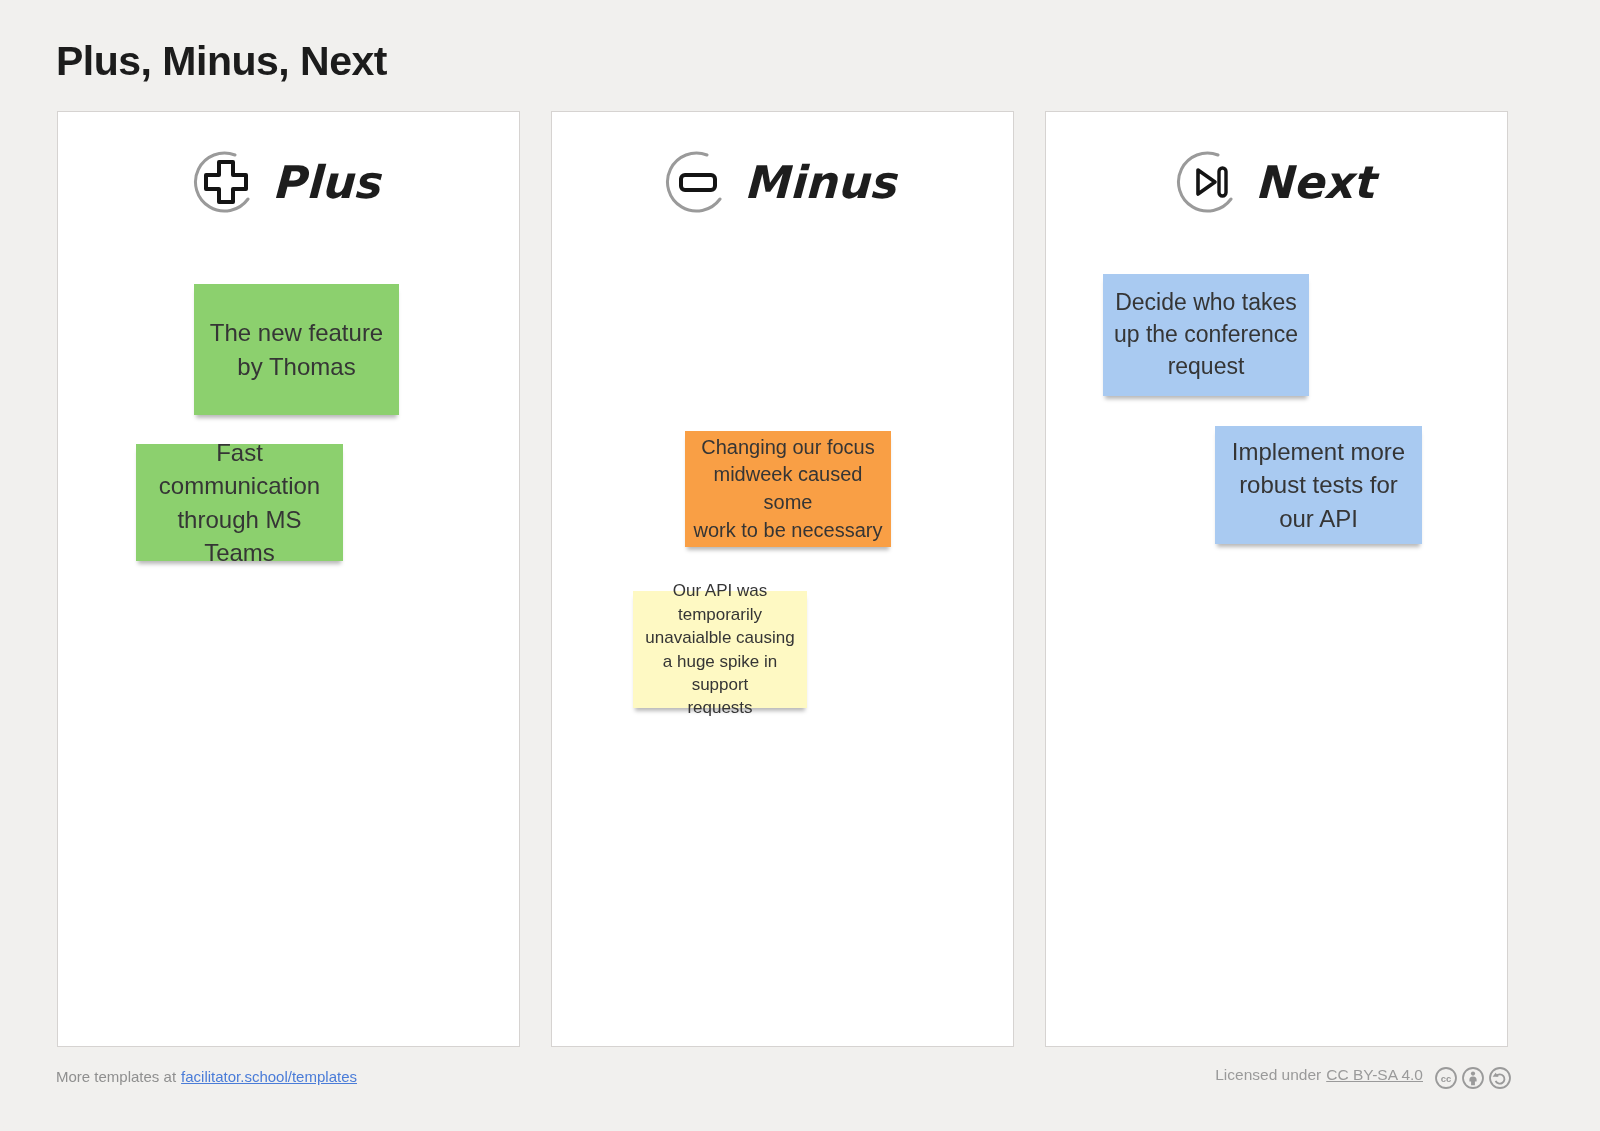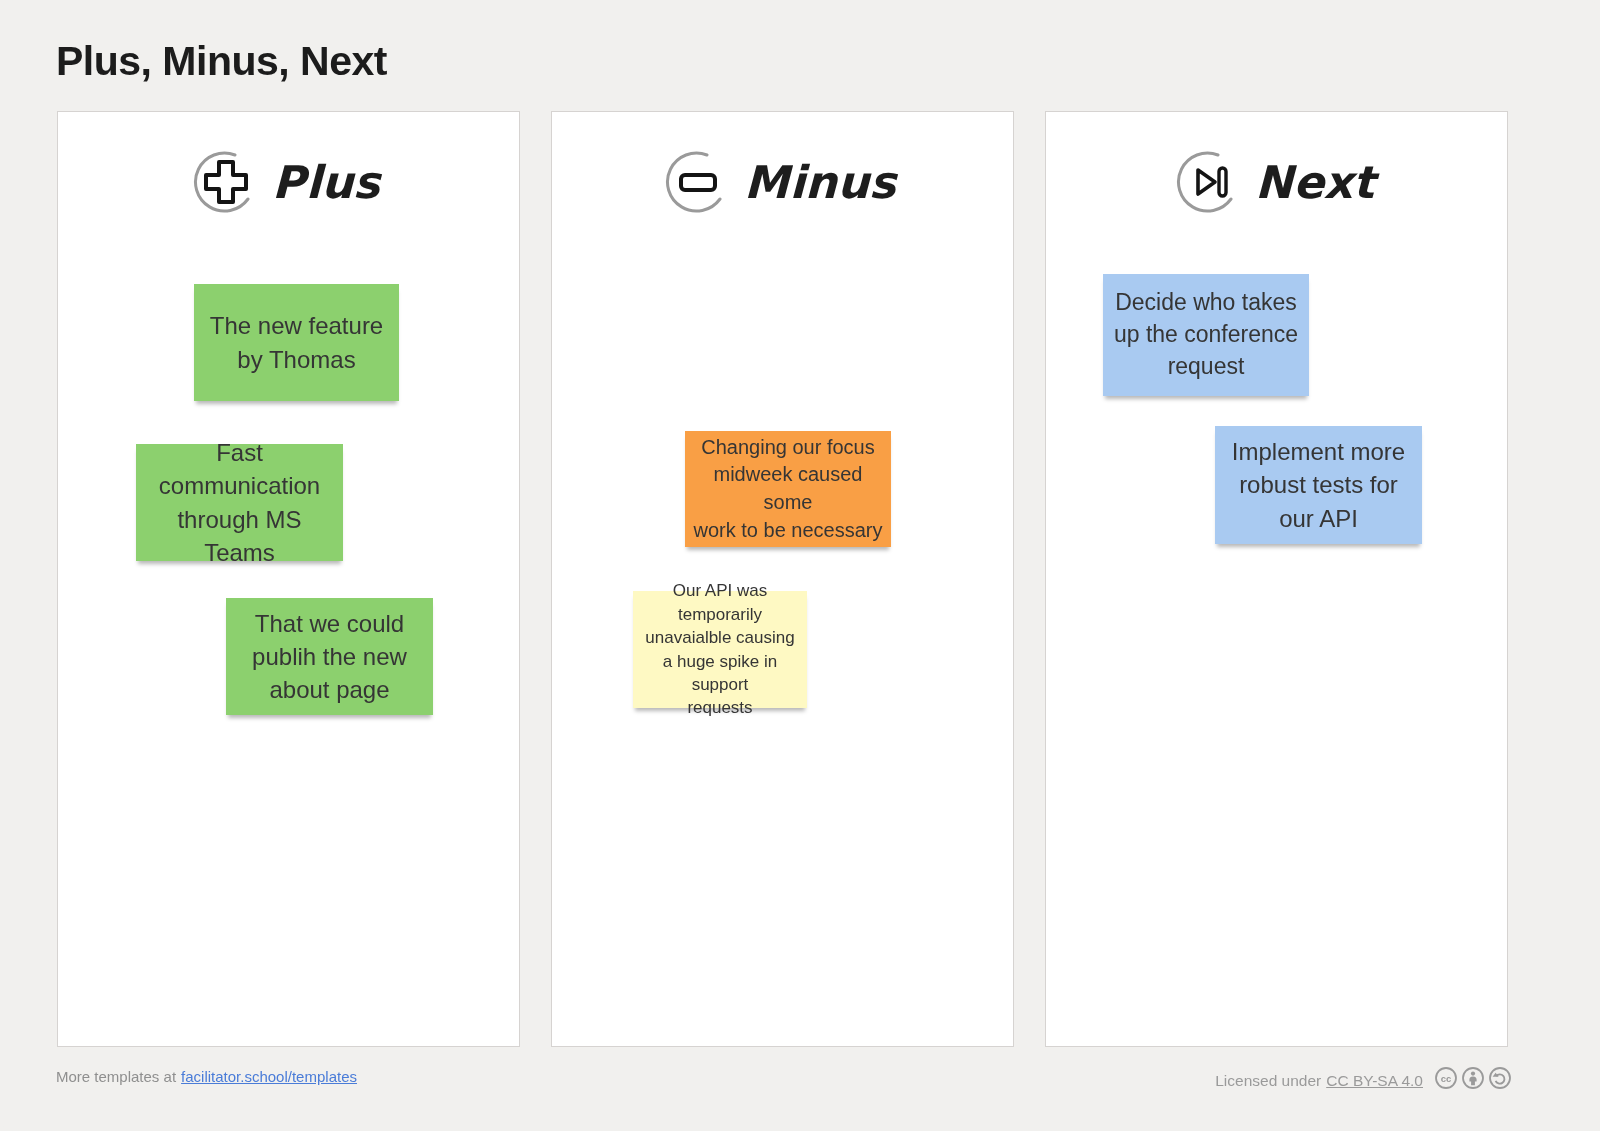--- a/index.html
+++ b/index.html
@@ -78,21 +78,21 @@
   .footer-left a {
     color: #4a7cd8;
     text-decoration: underline;
     cursor: pointer;
   }
   .footer-right {
     position: absolute;
     right: 88px;
     top: 1066px;
     display: flex;
-    align-items: flex-end;
+    align-items: flex-start;
     gap: 5px;
     font-size: 15.5px;
     color: #9a9a9a;
   }
   .footer-right a {
     color: #9a9a9a;
     text-decoration: underline;
     cursor: pointer;
   }
   .cc-icons { display:flex; align-items:center; gap:3px; margin-left:6px; }
@@ -108,33 +108,28 @@
   <div class="panel" style="left:57px;">
     <div class="col-header">
       <span class="hicon">
         <svg width="66" height="66" viewBox="0 0 66 66">
           <path d="M42 6 A29 29 0 1 0 55 50" fill="none" stroke="#9a9a9a" stroke-width="3" stroke-linecap="round"></path>
           <path d="M26 13 h14 v13 h13 v14 h-13 v13 h-14 v-13 h-13 v-14 h13 z" fill="none" stroke="#141414" stroke-width="4" stroke-linejoin="round"></path>
         </svg>
       </span>
       <span class="hlabel">Plus</span>
     </div>
-    <div class="note" style="left: 136px; top: 172px; width: 205px; height: 117px; font-size: 24px; background-color: rgb(140, 208, 110);">
+    <div class="note" style="left: 136px; top: 172px; width: 205px; height: 131px; font-size: 24px; background-color: rgb(140, 208, 110);">
       <span class="note-text">The new feature
 by Thomas</span>
     </div>
     <div class="note" style="left: 78px; top: 332px; width: 207px; height: 117px; font-size: 24px; background-color: rgb(140, 208, 110);">
       <span class="note-text">Fast
 communication
 through MS Teams</span>
-    </div>
-    <div class="note" style="left: 168px; top: 486px; width: 207px; height: 117px; font-size: 24px; background-color: rgb(140, 208, 110);">
-      <span class="note-text">That we could
-publih the new
-about page</span>
     </div>
   </div>
 
   <div class="panel" style="left:551px;">
     <div class="col-header">
       <span class="hicon">
         <svg width="66" height="66" viewBox="0 0 66 66">
           <path d="M42 6 A29 29 0 1 0 55 50" fill="none" stroke="#9a9a9a" stroke-width="3" stroke-linecap="round"></path>
           <rect x="16" y="26" width="34" height="15" rx="4" fill="none" stroke="#141414" stroke-width="4" stroke-linejoin="round"></rect>
         </svg>

